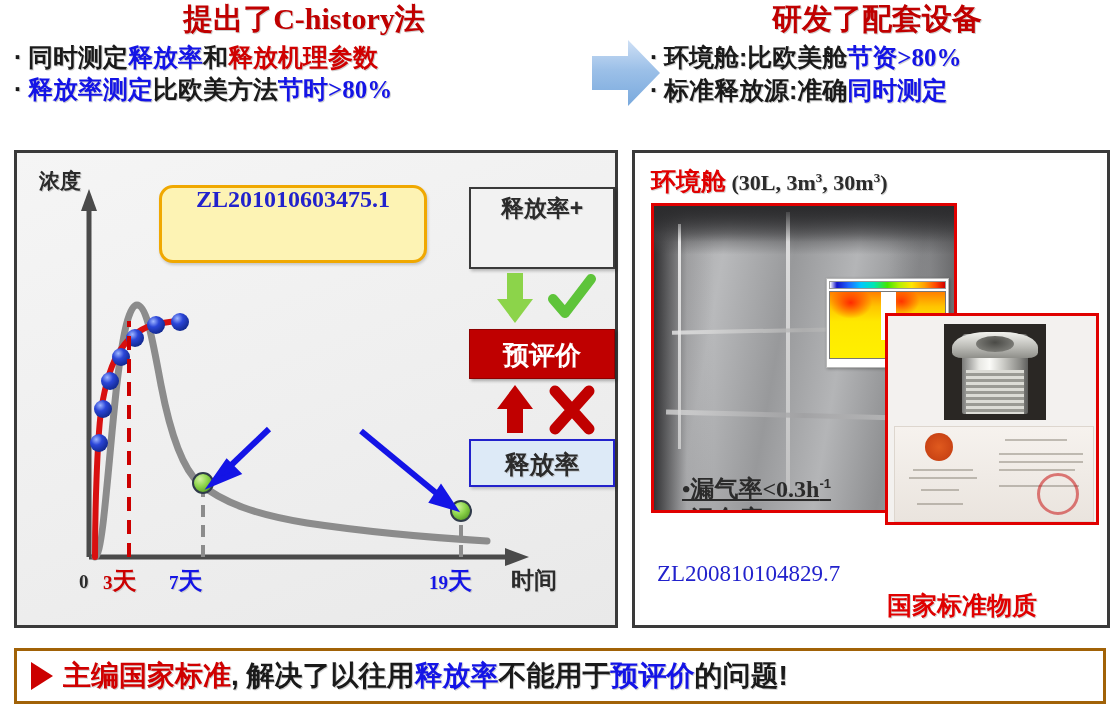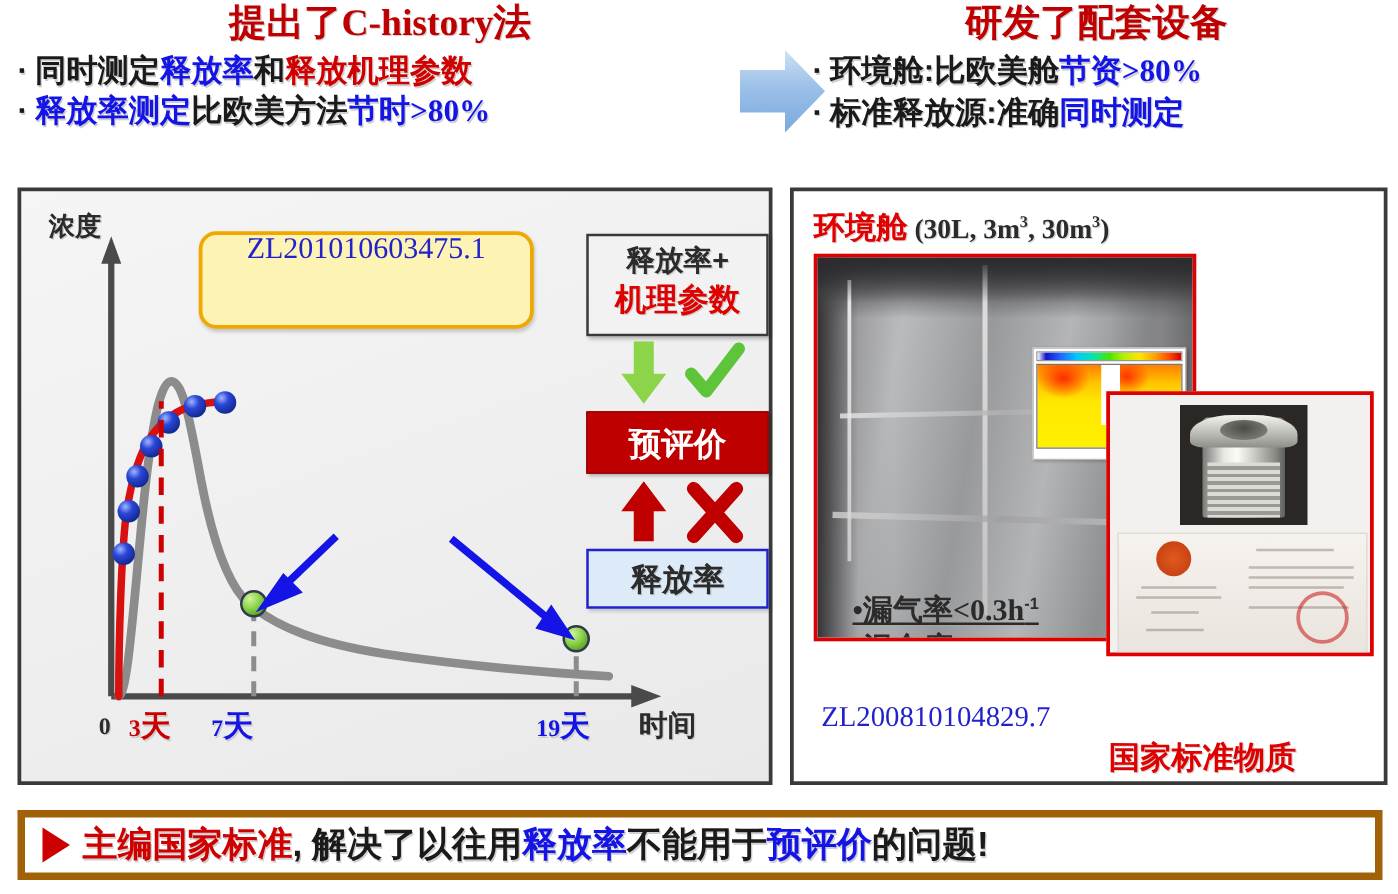--- a/index.html
+++ b/index.html
@@ -60,21 +60,21 @@
     box-sizing:border-box;text-align:center;
     box-shadow:1px 2px 3px rgba(0,0,0,.18);
   }
   .callout .l1{
     margin-top:5px;font-size:24px;font-weight:bold;color:#c00000;
     font-family:"Liberation Serif","DejaVu Serif",serif;
   }
   .callout .l1 .cjk{font-family:"Liberation Sans","DejaVu Sans",sans-serif;}
   .callout .l2{
     font-size:24px;color:#2222cc;
-    font-family:"Liberation Serif","DejaVu Serif",serif;margin-top:-2px;
+    font-family:"Liberation Serif","DejaVu Serif",serif;margin-top:-2px;font-weight:bold;
   }
 
   
   .ann-euro{
     position:absolute;left:168px;top:232px;font-size:25px;font-weight:bold;
     white-space:nowrap;text-shadow:1px 1px 0 rgba(170,170,170,.5);
   }
   .ann-euro .a{color:#1414e6;}
   .ann-euro .b{color:#cc0000;font-family:"Liberation Serif","DejaVu Serif",serif;}
 
@@ -224,21 +224,21 @@
   .zl1{left:22px;top:388px;}
   .zl2{left:22px;top:438px;}
   .natstd{
     position:absolute;left:252px;top:436px;font-size:25px;font-weight:bold;color:#e00000;
     white-space:nowrap;text-shadow:1px 1px 0 rgba(170,170,170,.5);
   }
 
   
   .banner{
     position:absolute;left:14px;top:648px;width:1092px;height:56px;
-    border:6px solid #a16207;box-sizing:border-box;background:#ffffff;
+    border:3px solid #a16207;box-sizing:border-box;background:#ffffff;
     display:flex;align-items:center;padding-left:14px;
   }
   .banner .tri{
     width:0;height:0;border-left:22px solid #cc0000;
     border-top:14px solid transparent;border-bottom:14px solid transparent;
     margin-right:10px;flex:none;
   }
   .banner .txt{font-size:28px;font-weight:bold;white-space:nowrap;
     text-shadow:1px 1px 0 rgba(170,170,170,.55);}
 </style>
@@ -343,21 +343,20 @@
       </g>
     </svg>
 
     <div class="callout">
       <div class="l2">ZL201010603475.1</div>
     </div>
 
 
     <div class="box-mech">
       <div class="r1">释放率+</div>
-      <div class="r2">机理参数</div>
     </div>
 
     <div class="flow-icons-top">
       <svg width="146" height="52" viewBox="0 0 146 52">
         <g>
           <polygon points="38,0 38,26 28,26 46,50 64,26 54,26 54,0" fill="#8cd44a"></polygon>
         </g>
         <g>
           <path d="M84,26 L96,40 L122,6" fill="none" stroke="#5ec43a" stroke-width="10" stroke-linecap="round" stroke-linejoin="round"></path>
         </g>

